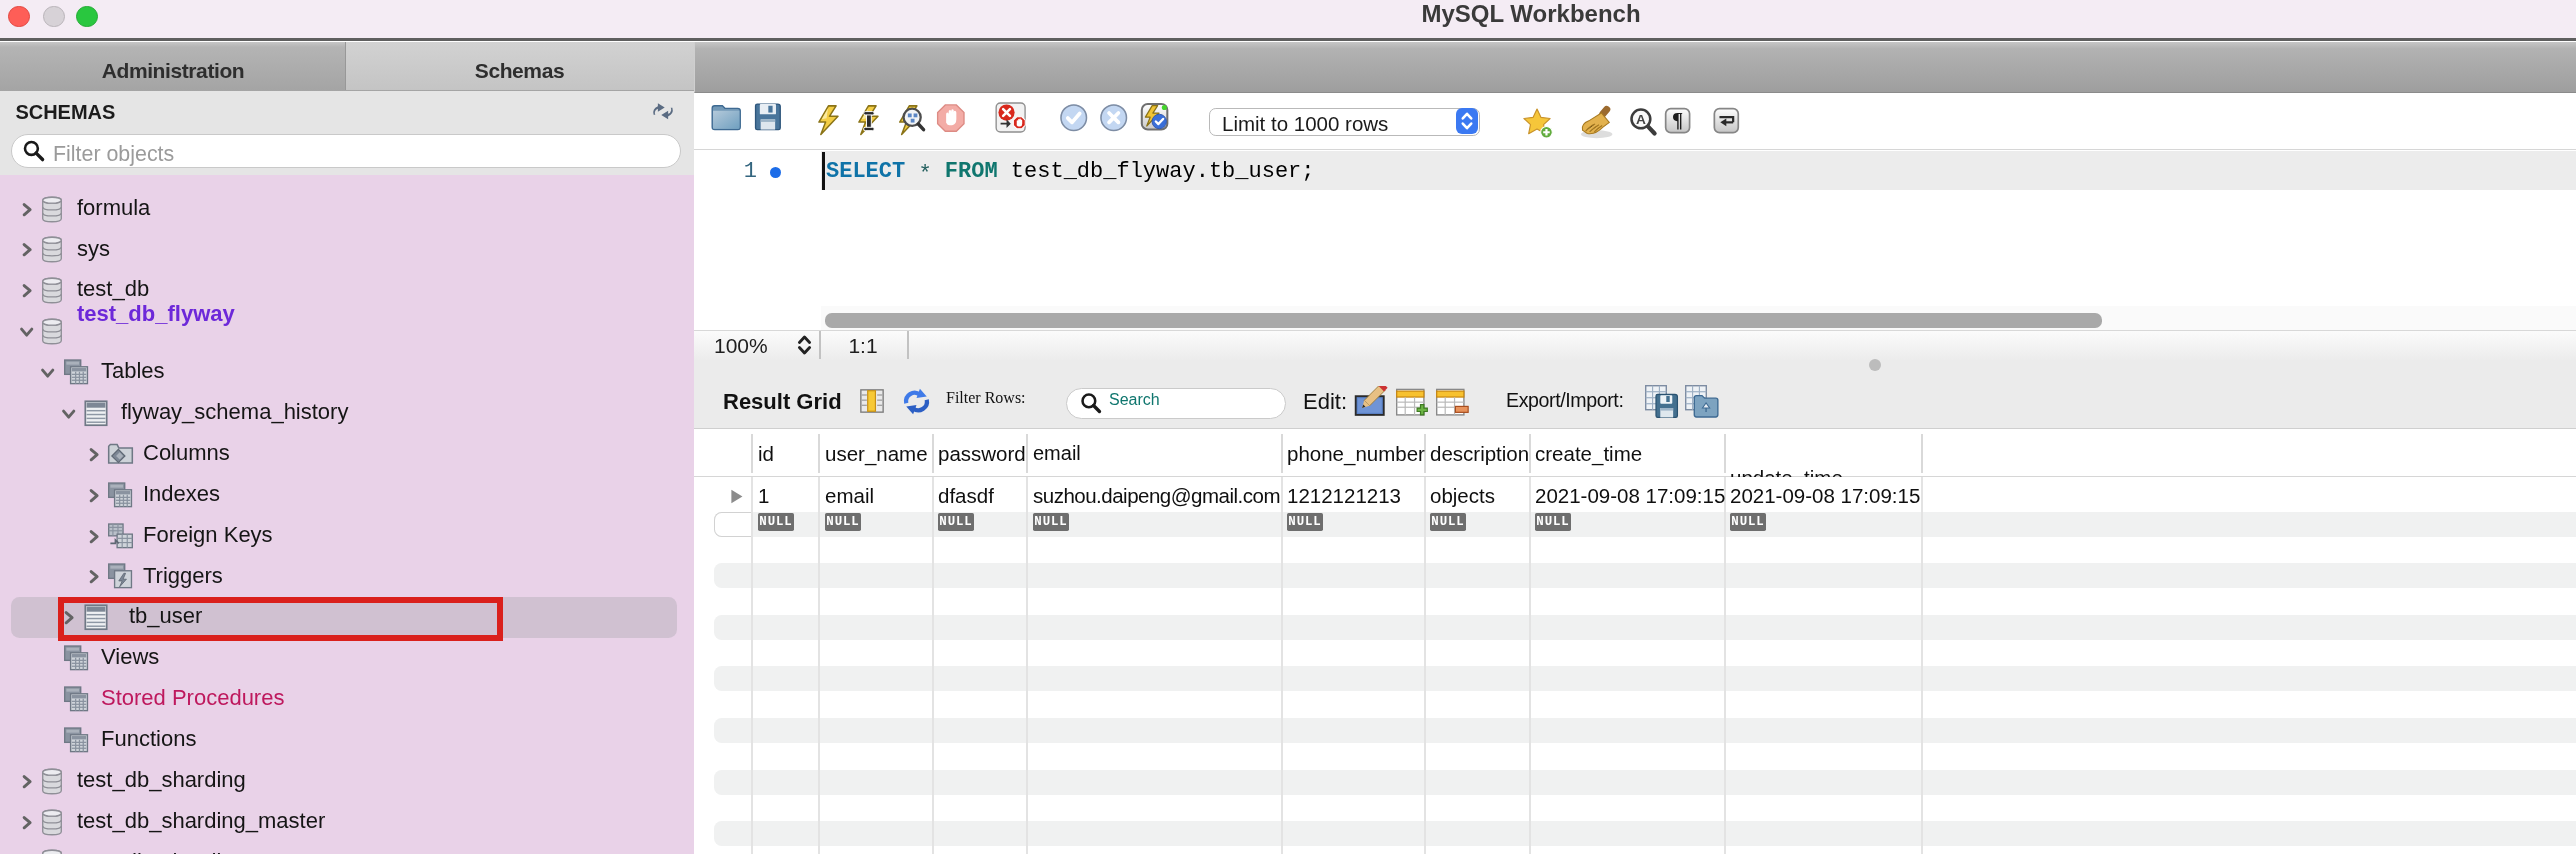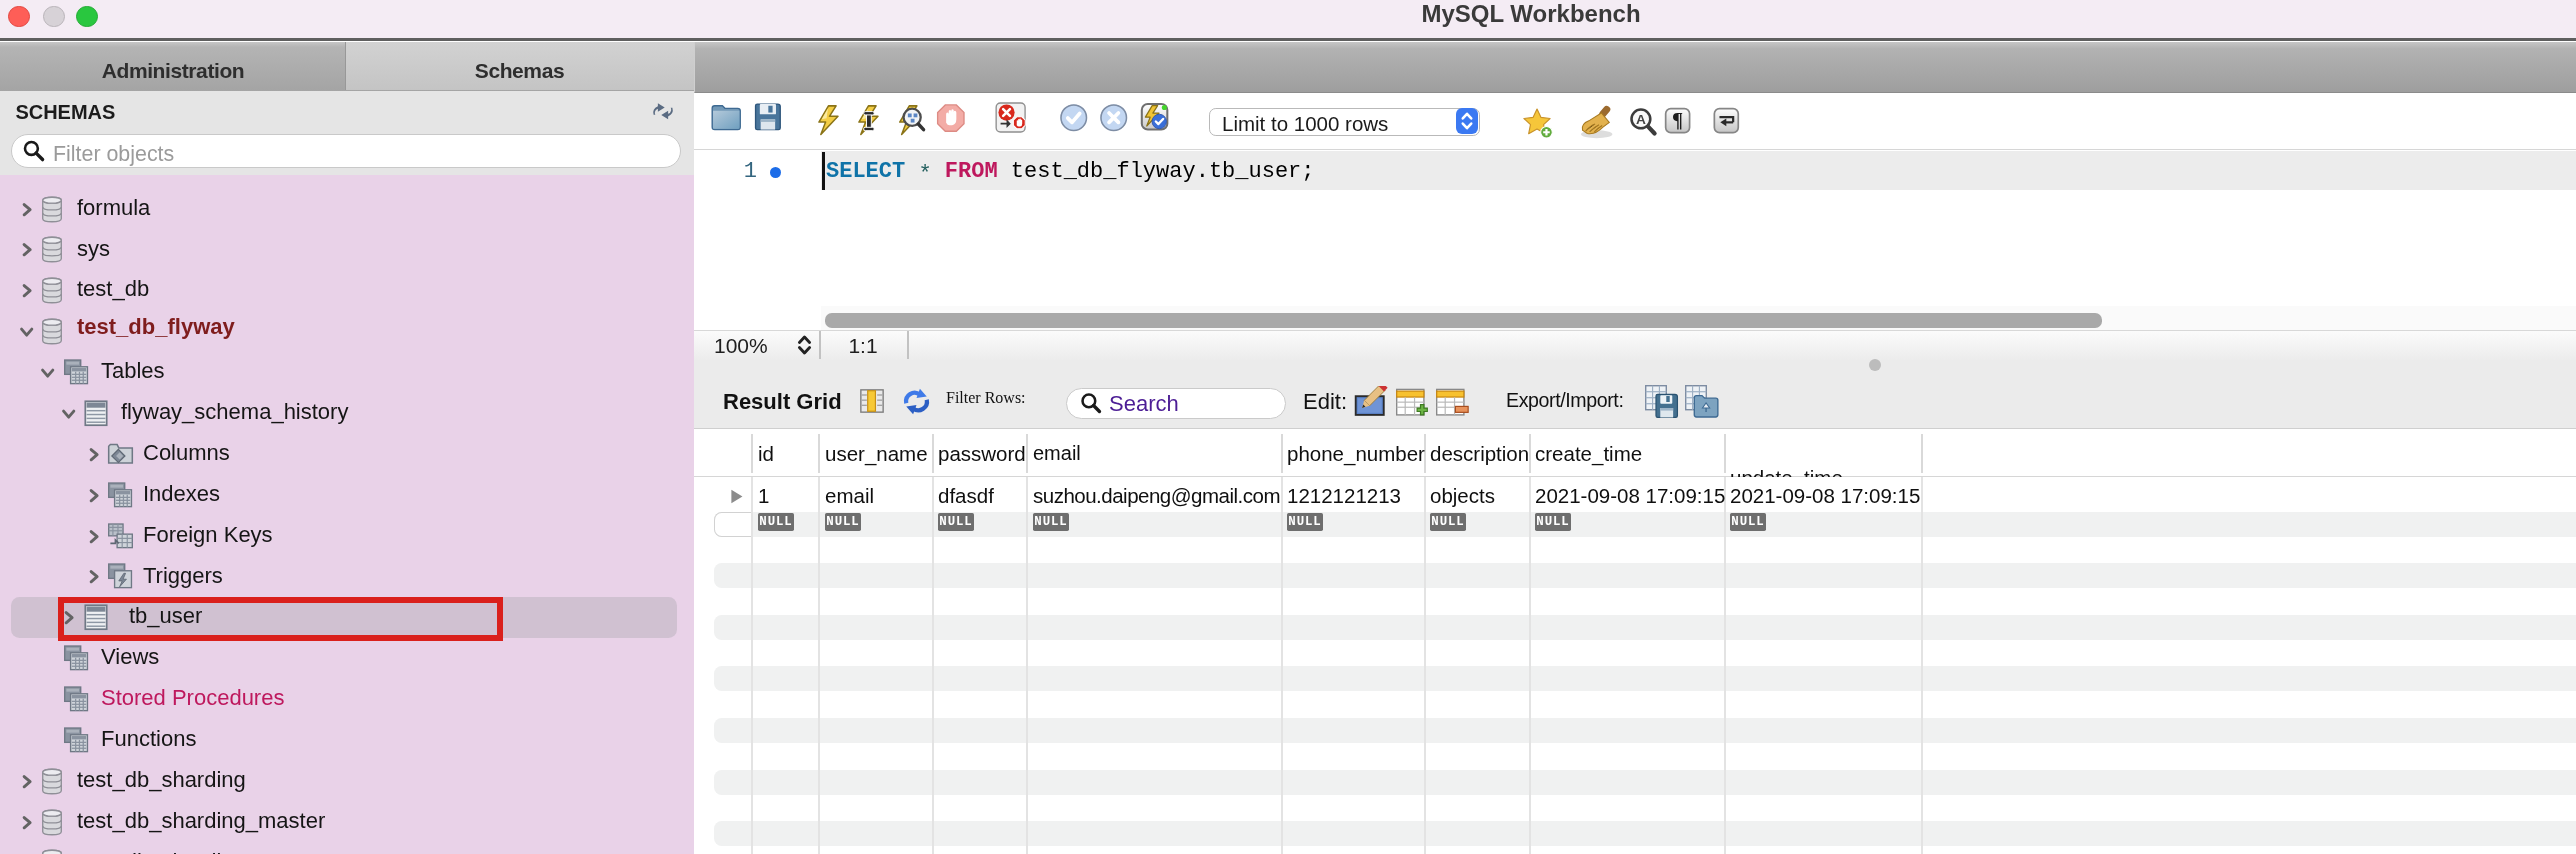--- a/index.html
+++ b/index.html
@@ -83,21 +83,21 @@
     <div class="abs" style="left:19px;top:324px;width:15.4px;height:15.4px;"><svg width="15.4" height="15.4" viewBox="0 0 18 18">
         <path d="M3 6 L9 13 L15 6" fill="none" stroke="#636363" stroke-width="3.4" stroke-linecap="round" stroke-linejoin="round"></path>
       </svg></div>
     <div class="abs" style="left:40px;top:318px;"><svg width="24" height="27" viewBox="0 0 28 32">
         <path d="M3 5 Q3 1.5 14 1.5 Q25 1.5 25 5 L25 27 Q25 30.5 14 30.5 Q3 30.5 3 27 Z" fill="#d9d9dd" stroke="#8f8f97" stroke-width="1.6"></path>
         <path d="M3 5 Q3 8.5 14 8.5 Q25 8.5 25 5" fill="none" stroke="#8f8f97" stroke-width="1.6"></path>
         <path d="M3 13 Q3 16.5 14 16.5 Q25 16.5 25 13" fill="none" stroke="#8f8f97" stroke-width="1.6"></path>
         <path d="M3 20 Q3 23.5 14 23.5 Q25 23.5 25 20" fill="none" stroke="#8f8f97" stroke-width="1.6"></path>
         <ellipse cx="14" cy="5" rx="11" ry="3.5" fill="#ececf0" stroke="#8f8f97" stroke-width="1.6"></ellipse>
       </svg></div>
-    <div class="abs" style="left:77px;top:314px;font-size:22px;color:#7f1d1d;font-weight:bold;">test_db_flyway</div>
+    <div class="abs" style="left:77px;top:301px;font-size:22px;color:#6d28d9;font-weight:bold;">test_db_flyway</div>
     <div class="abs" style="left:40px;top:365px;width:15.4px;height:15.4px;"><svg width="15.4" height="15.4" viewBox="0 0 18 18">
         <path d="M3 6 L9 13 L15 6" fill="none" stroke="#636363" stroke-width="3.4" stroke-linecap="round" stroke-linejoin="round"></path>
       </svg></div>
     <div class="abs" style="left:63px;top:359px;"><svg width="27" height="26.5" viewBox="0 0 32 31">
         <rect x="2" y="1" width="19" height="17" fill="#8a93a0" stroke="#6f7885" stroke-width="1.6"></rect>
         <rect x="4" y="3" width="15" height="3.5" fill="#aab1bb"></rect>
         <rect x="9" y="9" width="20" height="20" fill="#cfd4da" stroke="#6f7885" stroke-width="1.6"></rect>
         <rect x="10.5" y="10.5" width="17" height="4" fill="#8a93a0"></rect>
         <g stroke="#8a93a0" stroke-width="1.5">
           <line x1="10.5" y1="18" x2="27.5" y2="18"></line>
@@ -399,21 +399,21 @@
         </linearGradient>
       </defs>
     </svg>
   </div>
 
 <div class="abs" style="left:694px;top:150px;width:1882px;height:155px;background:#fff;"></div>
 <div class="abs" style="left:821px;top:151px;width:1755px;height:39px;background:#ececec;"></div>
 <div class="abs" style="left:822px;top:152px;width:3.4px;height:38px;background:#111;"></div>
 <div class="abs mono" style="left:723px;top:159px;width:34px;text-align:right;font-size:22px;color:#33657f;">1</div>
 <div class="abs" style="left:770px;top:167px;width:11px;height:11px;border-radius:50%;background:#1c6ce8;"></div>
-<div class="abs mono" style="left:826px;top:159px;font-size:22px;color:#000;white-space:pre;"><b><span style="color:#0f73a8;">SELECT</span></b> <span style="color:#24605f;position:relative;top:2.6px;">*</span> <b><span style="color:#be185d;">FROM</span></b> test_db_flyway.tb_user;</div>
+<div class="abs mono" style="left:826px;top:159px;font-size:22px;color:#000;white-space:pre;"><b><span style="color:#0f73a8;">SELECT</span></b> <span style="color:#24605f;position:relative;top:2.6px;">*</span> <b><span style="color:#0f766e;">FROM</span></b> test_db_flyway.tb_user;</div>
 
 <div class="abs" style="left:821px;top:306px;width:1755px;height:24px;background:#fafafa;"></div>
 <div class="abs" style="left:825px;top:313px;width:1277px;height:14.5px;background:#a9a9a9;border-radius:6.8px;"></div>
 
 <div class="abs" style="left:694px;top:330px;width:1882px;height:31px;background:linear-gradient(#fbfbfb,#ececec);border-top:1.7px solid #d8d8d8;border-bottom:1.7px solid #bfbfbf;box-sizing:border-box;"></div>
 <div class="abs" style="left:714px;top:334px;font-size:21px;color:#1f1f1f;">100%</div>
 <svg class="abs" style="left:796px;top:334px;" width="17" height="22" viewBox="0 0 20 26">
     <path d="M4 10 L10 3.5 L16 10" fill="none" stroke="#222" stroke-width="3.4" stroke-linecap="round" stroke-linejoin="round"></path>
     <path d="M4 16 L10 22.5 L16 16" fill="none" stroke="#222" stroke-width="3.4" stroke-linecap="round" stroke-linejoin="round"></path>
   </svg>
@@ -442,21 +442,21 @@
       <path d="M21 2 l8 9 -12 2 z" fill="#3f7ae8"></path>
       <path d="M29 15 A 10 10 0 0 1 13 25" fill="none" stroke="#2c5fc4" stroke-width="5"></path>
       <path d="M13 32 l-8 -9 12 -2 z" fill="#2c5fc4"></path>
     </svg>
     <div class="abs" style="left:946px;top:389px;font-size:16px;color:#111;font-family:Liberation Serif, serif;">Filter Rows:</div>
     <div class="abs" style="left:1066px;top:388px;width:220px;height:31px;background:#fff;border:1.7px solid #cacaca;border-radius:15.4px;box-sizing:border-box;"></div>
     <svg class="abs" style="left:1080px;top:392px;" width="22" height="22" viewBox="0 0 26 26">
       <circle cx="10.5" cy="10.5" r="7.5" fill="none" stroke="#1a1a1a" stroke-width="3"></circle>
       <line x1="16" y1="16" x2="23" y2="23" stroke="#1a1a1a" stroke-width="4" stroke-linecap="round"></line>
     </svg>
-    <div class="abs" style="left:1109px;top:391px;font-size:22px;color:#4c1d95;">Search</div>
+    <div class="abs" style="left:1109px;top:391px;font-size:16px;color:#0f766e;">Search</div>
     <div class="abs" style="left:1303px;top:389px;font-size:22px;color:#111;">Edit:</div>
     <svg class="abs" style="left:1354px;top:386px;" width="34" height="34" viewBox="0 0 40 40">
       <rect x="2" y="12" width="33" height="22" fill="#5b83c8" stroke="#2a2a2a" stroke-width="2.2"></rect>
       <rect x="4.5" y="14.5" width="28" height="17" fill="#6f94d6"></rect>
       <g transform="rotate(45 24 12)">
         <rect x="19" y="-2" width="9" height="26" fill="#e8c083" stroke="#9a7a3a" stroke-width="1"></rect>
         <rect x="19" y="-6" width="9" height="6" fill="#cc3333"></rect>
         <path d="M19 24 L28 24 L23.5 32 Z" fill="#e8c083"></path>
         <path d="M21.7 28.2 L25.3 28.2 L23.5 32 Z" fill="#2a2a2a"></path>
       </g>

